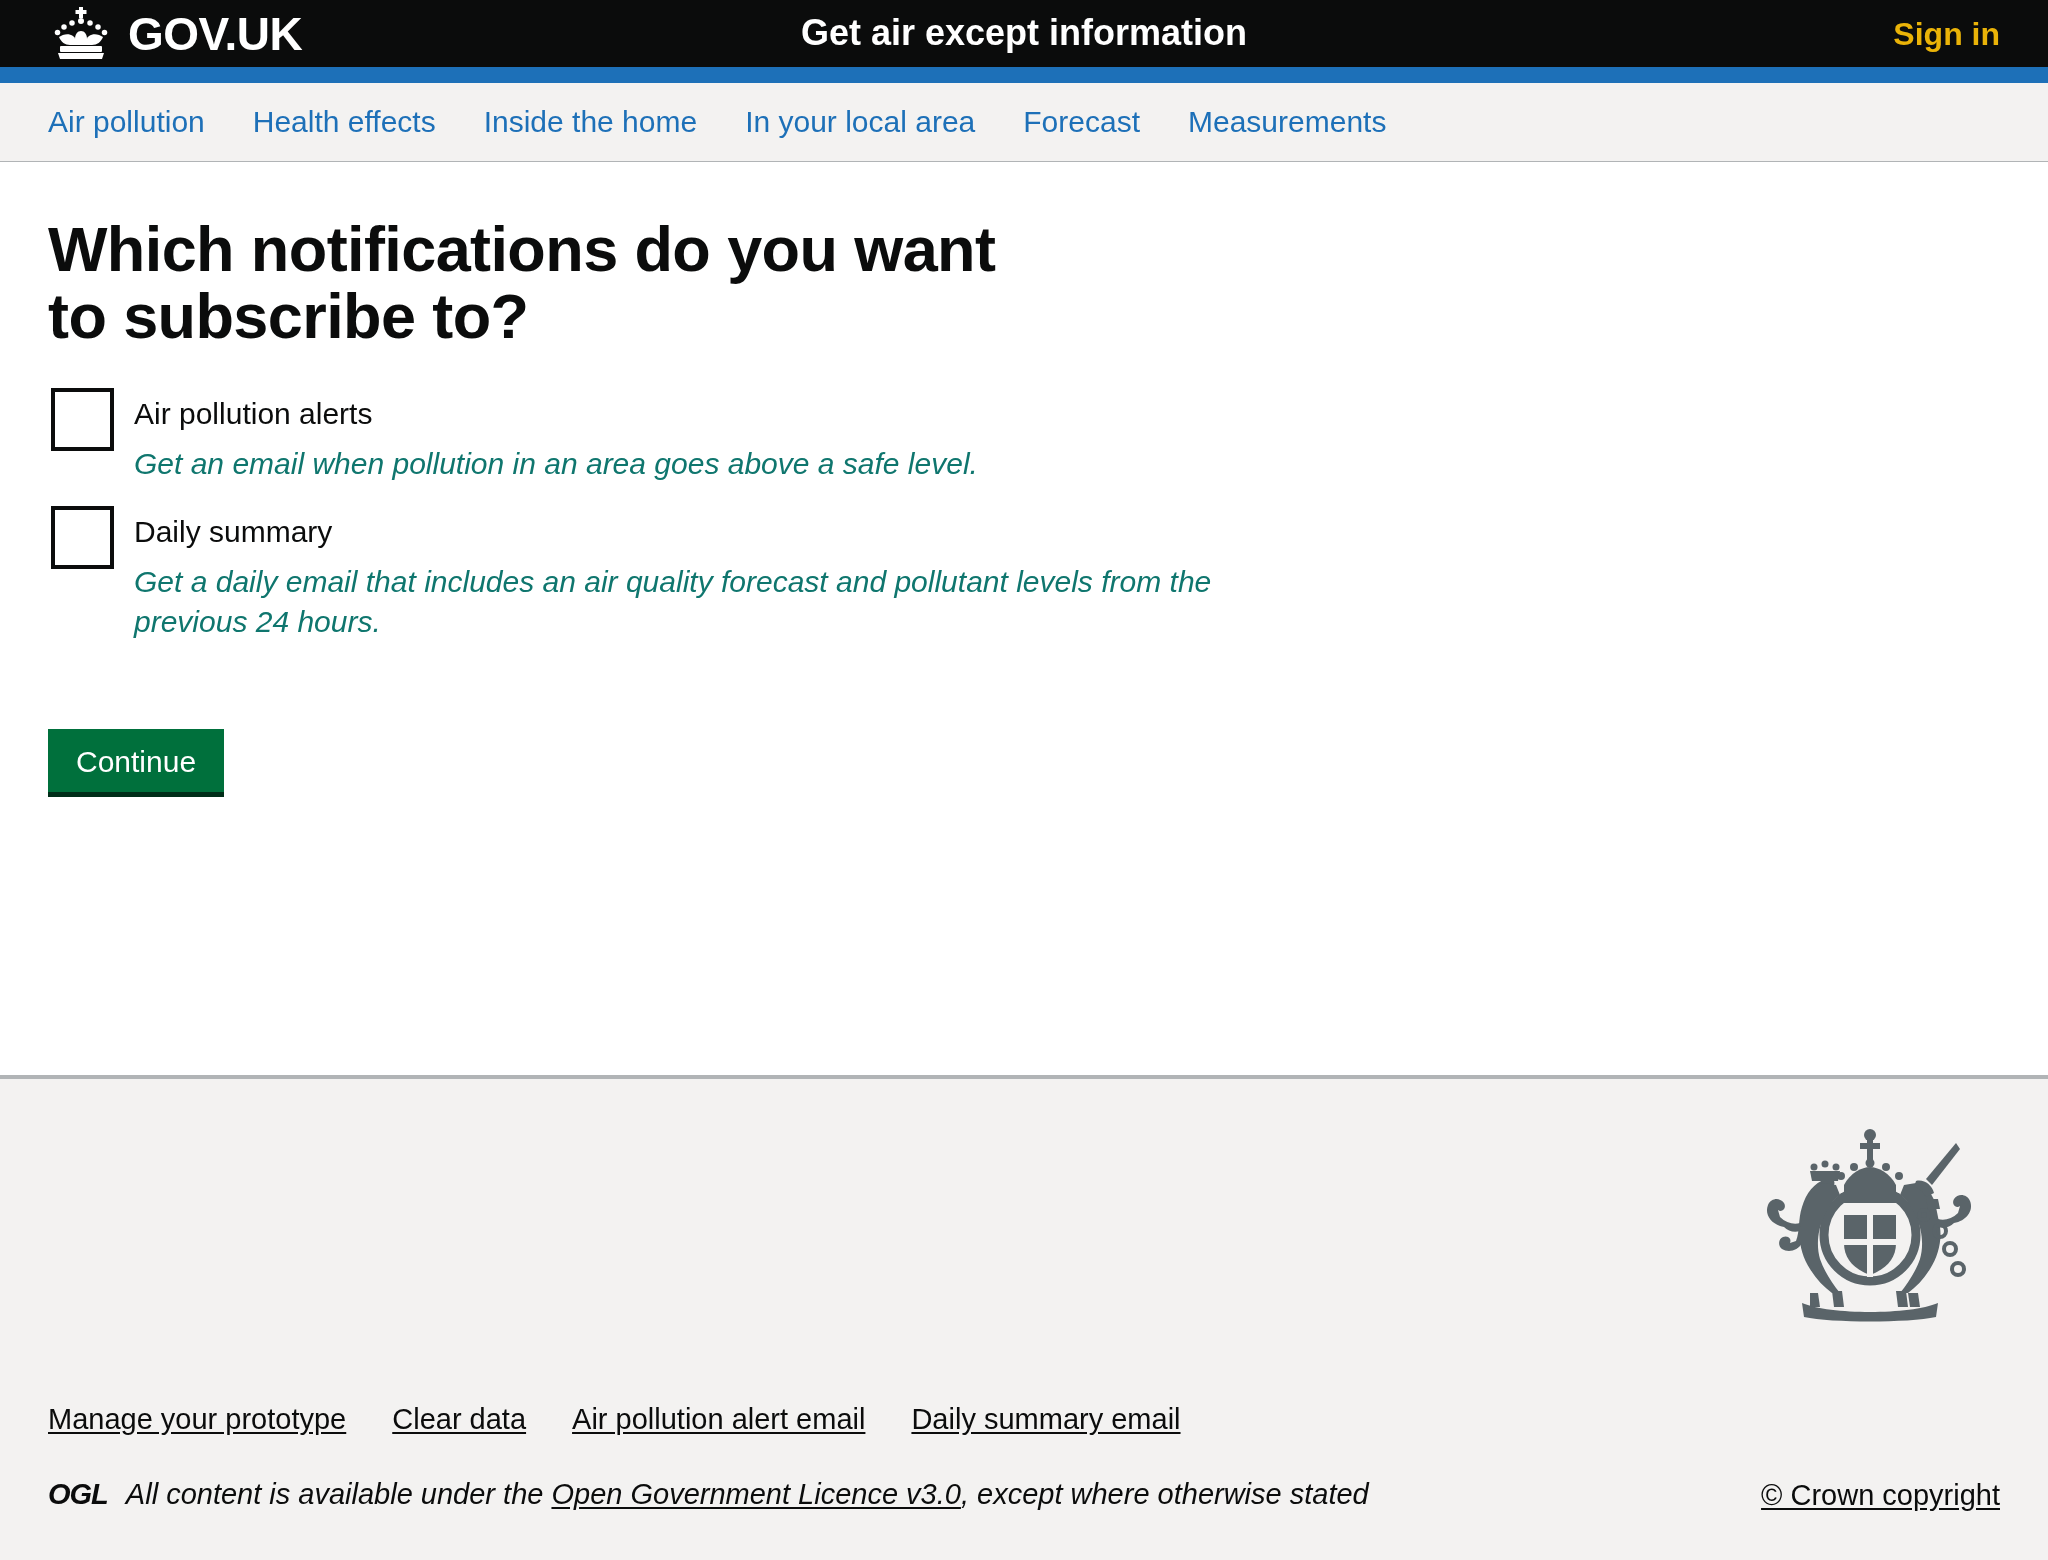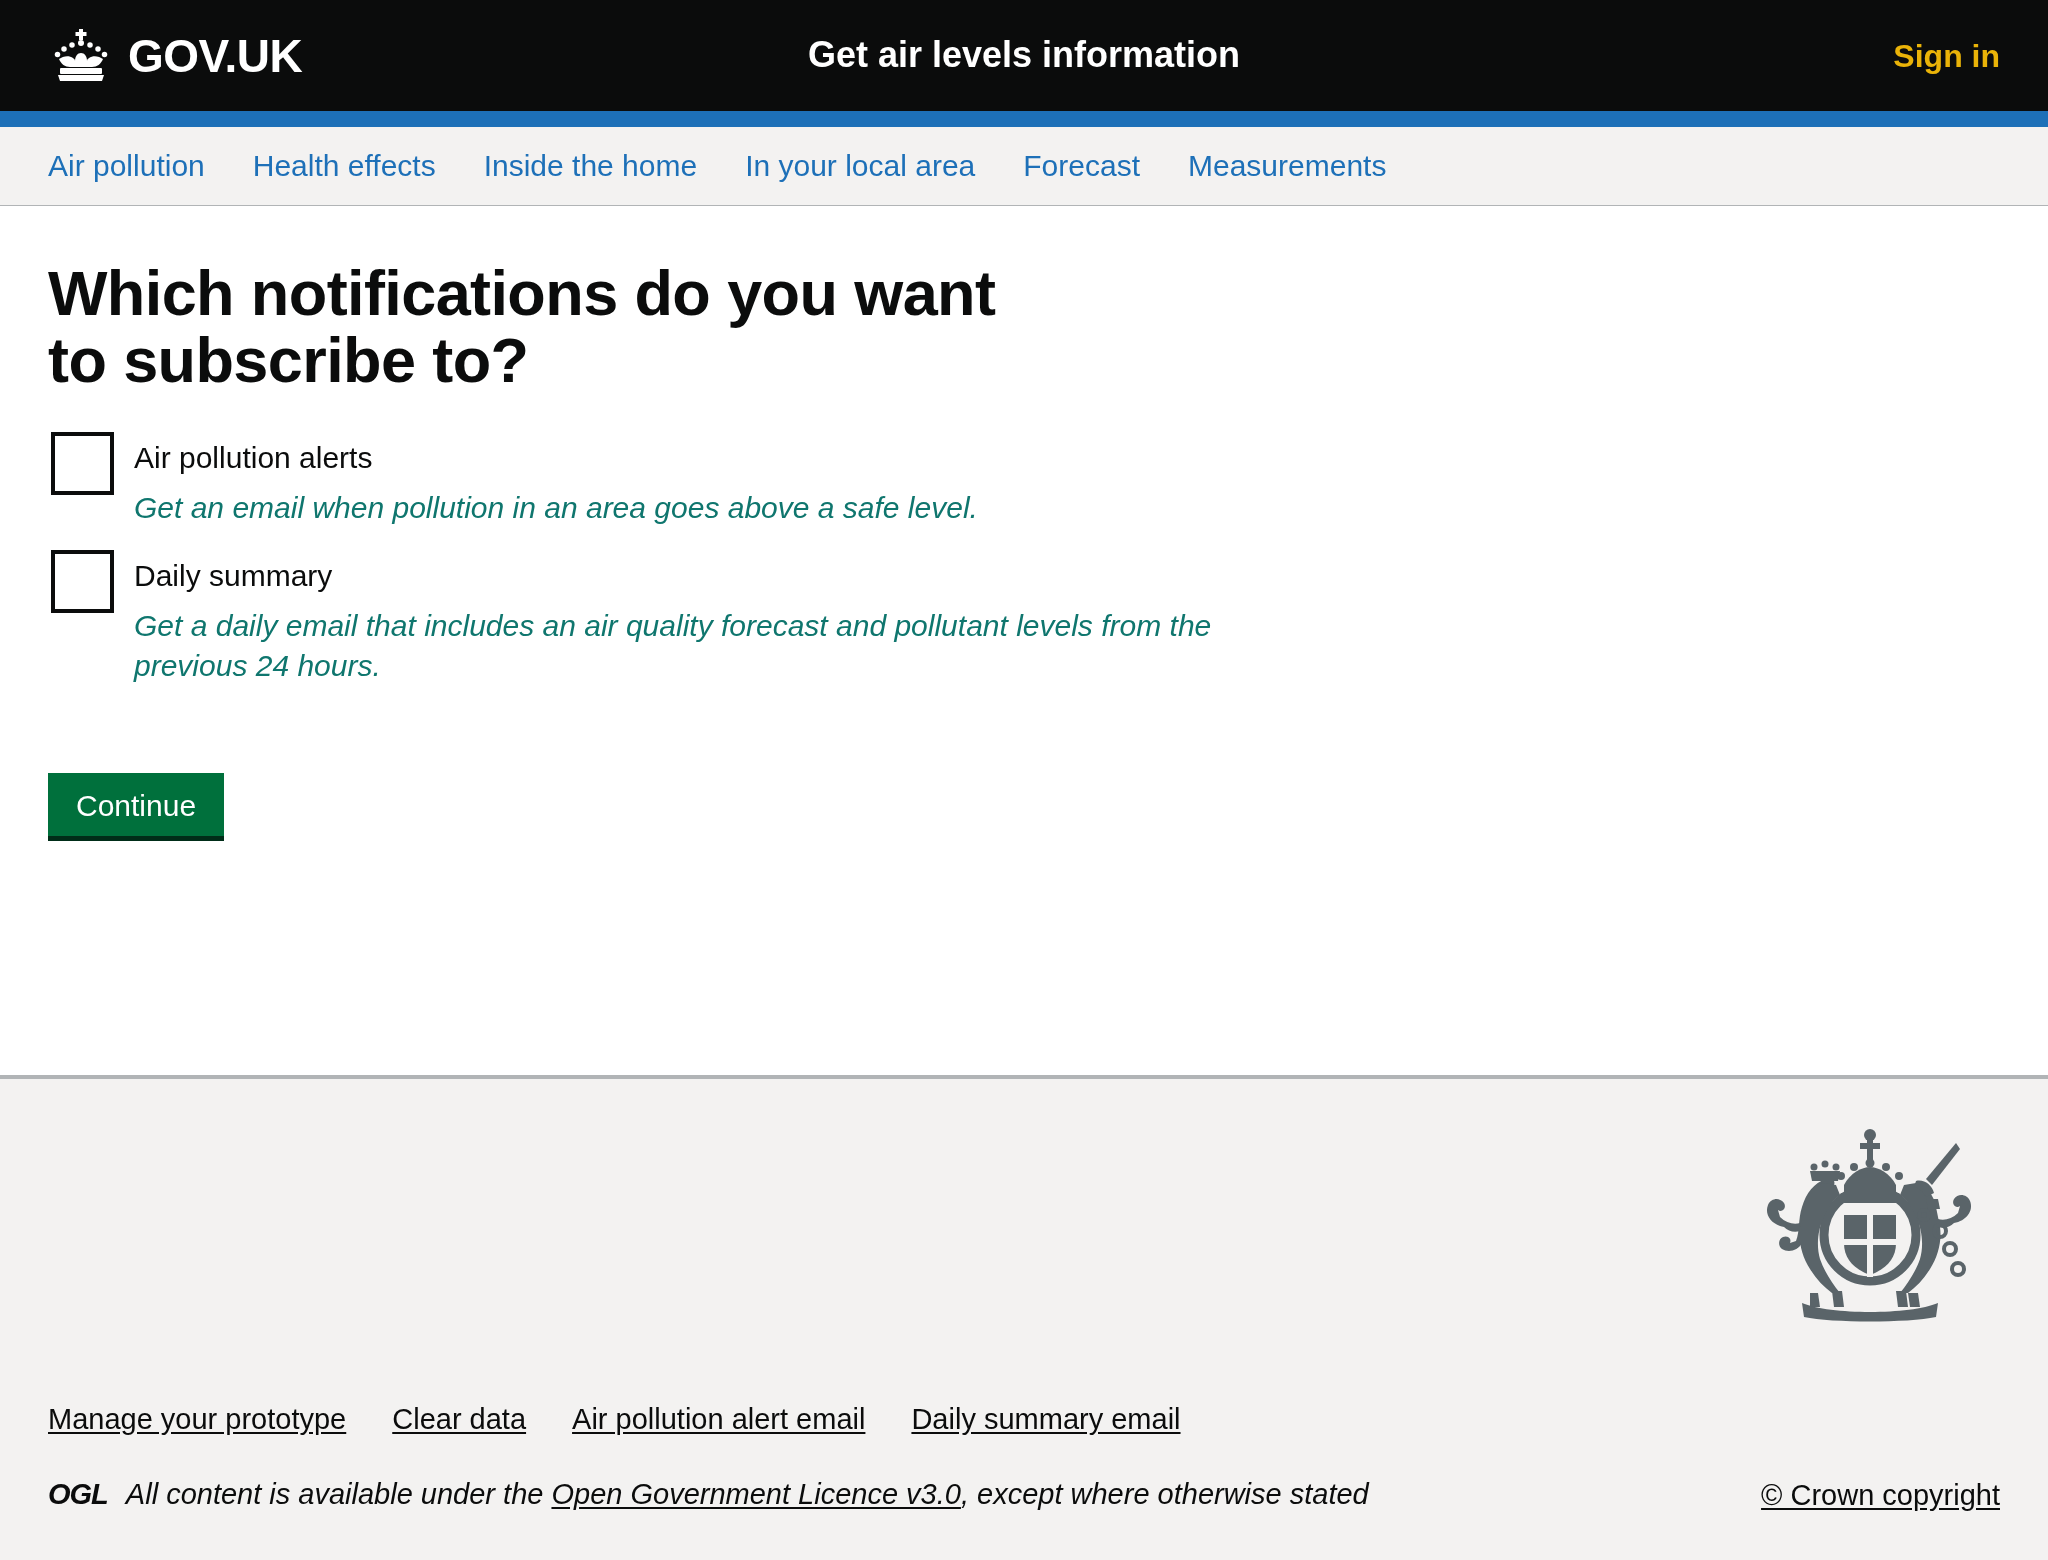--- a/index.html
+++ b/index.html
@@ -16,21 +16,21 @@
     width: 2048px;
     height: 1560px;
     display: flex;
     flex-direction: column;
     position: relative;
   }
 
   
   .gov-header {
     background: #0b0c0c;
-    height: 111px;
+    height: 67px;
     position: relative;
     display: flex;
     align-items: center;
     flex-shrink: 0;
   }
 
   .brand {
     display: flex;
     align-items: center;
     gap: 14px;
@@ -285,21 +285,21 @@
 
           <path d="M20 94 L112 94 L108 106 L24 106 Z"></path>
 
           <path d="M40 66 C42 62 46 62 48 66 L44 72 Z"></path>
           <path d="M84 66 C86 62 90 62 92 66 L88 72 Z"></path>
         </g>
       </svg>
       <span class="brand-text">GOV.UK</span>
     </a>
 
-    <span class="service-name">Get air levels information</span>
+    <span class="service-name">Get air except information</span>
 
     <a class="sign-in" href="#">Sign in</a>
   </header>
 
   <div class="blue-bar"></div>
 
   <nav class="service-nav">
     <a class="nav-link" href="#">Air pollution</a>
     <a class="nav-link" href="#">Health effects</a>
     <a class="nav-link" href="#">Inside the home</a>

